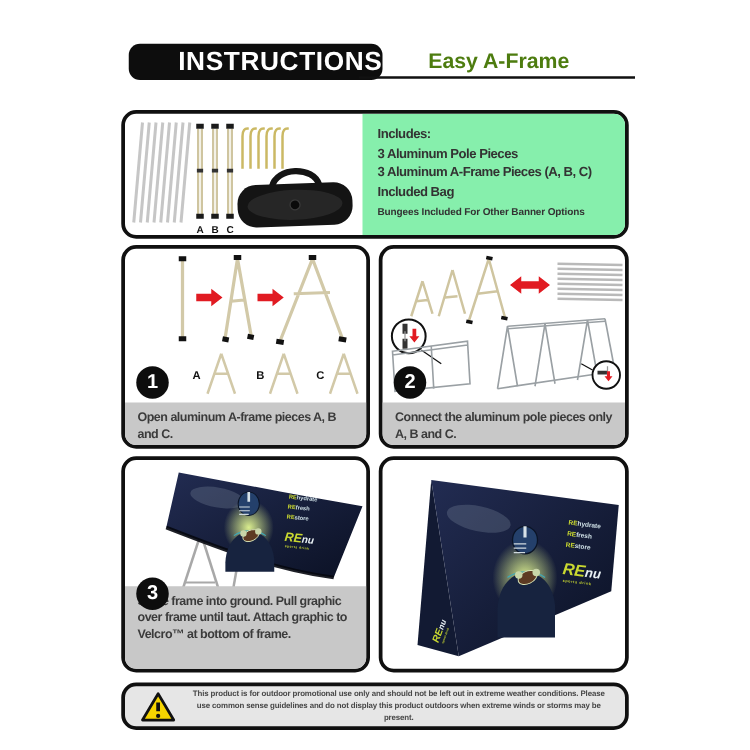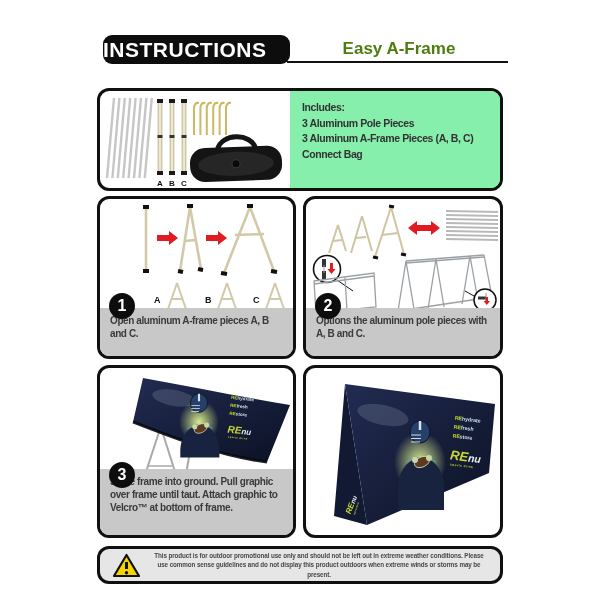--- a/index.html
+++ b/index.html
@@ -1,37 +1,37 @@
 <!DOCTYPE html>
 <html><head>
 <meta charset="utf-8">
 <style>
   html,body{margin:0;padding:0;background:#ffffff;}
   .page{position:relative;width:600px;height:600px;background:#fff;font-family:"Liberation Sans",sans-serif;overflow:hidden;}
 
   
-  .title-pill{position:absolute;left:103px;top:35px;width:187px;height:29px;background:#0d0d0d;border-radius:9px;display:flex;align-items:center;justify-content:flex-start;}
+  .title-pill{position:absolute;left:103px;top:35px;width:187px;height:29px;background:#0d0d0d;border-radius:9px;display:flex;align-items:center;justify-content:flex-end;padding-left:16px;}
   .title-pill span{color:#fff;font-size:21px;font-weight:800;letter-spacing:.5px;}
   .product-name{position:absolute;left:290px;top:39px;width:218px;text-align:center;font-size:17px;font-weight:700;color:#4d7c0f;}
   .header-rule{position:absolute;left:287px;top:61px;width:221px;height:2px;background:#111;}
 
   
   .panel{position:absolute;background:#fff;border:3px solid #101010;border-radius:12px;box-sizing:border-box;overflow:hidden;}
   .includes-panel{left:97px;top:88px;width:406px;height:103px;}
   .step1{left:97px;top:196px;width:199px;height:163px;}
   .step2{left:303px;top:196px;width:200px;height:163px;}
   .step3{left:97px;top:365px;width:199px;height:173px;}
   .final-panel{left:303px;top:365px;width:200px;height:173px;}
 
   .includes-gray{position:absolute;left:190px;top:0;right:0;bottom:0;background:#86efac;padding:9px 10px 0 12px;box-sizing:border-box;}
   .includes-heading,.includes-item{font-size:10.5px;font-weight:700;color:#333;line-height:15.5px;letter-spacing:-0.4px;white-space:nowrap;}
   .includes-note{margin-top:3px;font-size:8px;font-weight:700;color:#333;letter-spacing:-0.1px;}
 
   .caption{position:absolute;left:0;right:0;bottom:0;background:#c8c8c8;padding:6px 10px 0 10px;font-size:10px;font-weight:700;color:#3b3b3b;line-height:1.3;letter-spacing:-0.4px;box-sizing:border-box;}
-  .cap40{height:48px;}
+  .cap40{height:34px;}
   .cap50{height:66px;}
 
   .badge{position:absolute;left:9px;width:26px;height:26px;border-radius:50%;background:#0d0d0d;color:#fff;font-size:16px;font-weight:800;display:flex;align-items:center;justify-content:center;z-index:3;}
   .badge-up{top:94px;}
 
   .diagram{position:absolute;left:2px;top:2px;}
 
   
   .warning{position:absolute;left:97px;top:546px;width:406px;height:38px;background:#e6e6e6;border:3px solid #101010;border-radius:12px;box-sizing:border-box;display:flex;align-items:center;gap:9px;padding:0 12px;}
   .warning-text{flex:1;text-align:center;font-size:6.3px;font-weight:700;color:#474747;line-height:1.45;letter-spacing:-0.1px;}
@@ -97,21 +97,22 @@
         <path d="M116,56 C120,40 150,40 154,56" stroke="#141414" stroke-width="5" fill="none"></path>
         <rect x="88" y="54" width="92" height="34" rx="15" fill="#141414"></rect>
         <ellipse cx="134" cy="71" rx="38" ry="12" fill="#262626"></ellipse>
         <circle cx="134" cy="71" r="4" fill="#0a0a0a" stroke="#3a3a3a" stroke-width="1"></circle>
       </g>
     </svg>
     <div class="includes-gray">
       <div class="includes-heading">Includes:</div>
       <div class="includes-item">3 Aluminum Pole Pieces</div>
       <div class="includes-item">3 Aluminum A-Frame Pieces (A, B, C)</div>
-      <div class="includes-item">Connect Bag</div>
+      <div class="includes-item">Included Bag</div>
+      <div class="includes-note">Bungees Included For Other Banner Options</div>
     </div>
   </section>
 
   <section class="panel step1">
     <svg class="diagram" width="193" height="117" viewBox="0 0 193 117">
       <g stroke="#d2c9a8" stroke-width="2.6" fill="none">
         <line x1="44" y1="6" x2="44" y2="70"></line>
         <path d="M88,6 L78,70 M88,6 L99,68 M83,40 L93,39"></path>
         <path d="M148,6 L122,72 M148,6 L172,70 M133,34 L162,33"></path>
       </g>
@@ -185,21 +186,21 @@
       </g>
       <g>
         <line x1="166" y1="95" x2="157" y2="90" stroke="#111" stroke-width="1"></line>
         <circle cx="177" cy="99" r="11" fill="#fff" stroke="#111" stroke-width="1.5"></circle>
         <line x1="170" y1="97" x2="178" y2="97" stroke="#333" stroke-width="3"></line>
         <line x1="178" y1="92" x2="178" y2="102" stroke="#999" stroke-width="1"></line>
         <path d="M180,96 v4 h2 l-3.2,4 l-3.2,-4 h2 v-4 z" fill="#e11b22"></path>
       </g>
     </svg>
     <div class="badge badge-up">2</div>
-    <div class="caption cap40">Options the aluminum pole pieces with A, B and C.</div>
+    <div class="caption cap40">Connect the aluminum pole pieces only A, B and C.</div>
   </section>
 
   <section class="panel step3">
     <svg class="diagram" width="193" height="117" viewBox="0 0 193 117">
       <defs>
         <linearGradient id="navy3" x1="0" y1="0" x2="1" y2="1">
           <stop offset="0" stop-color="#222c52"></stop>
             <stop offset="1" stop-color="#0b1124"></stop>
         </linearGradient>
         <radialGradient id="glow3">

